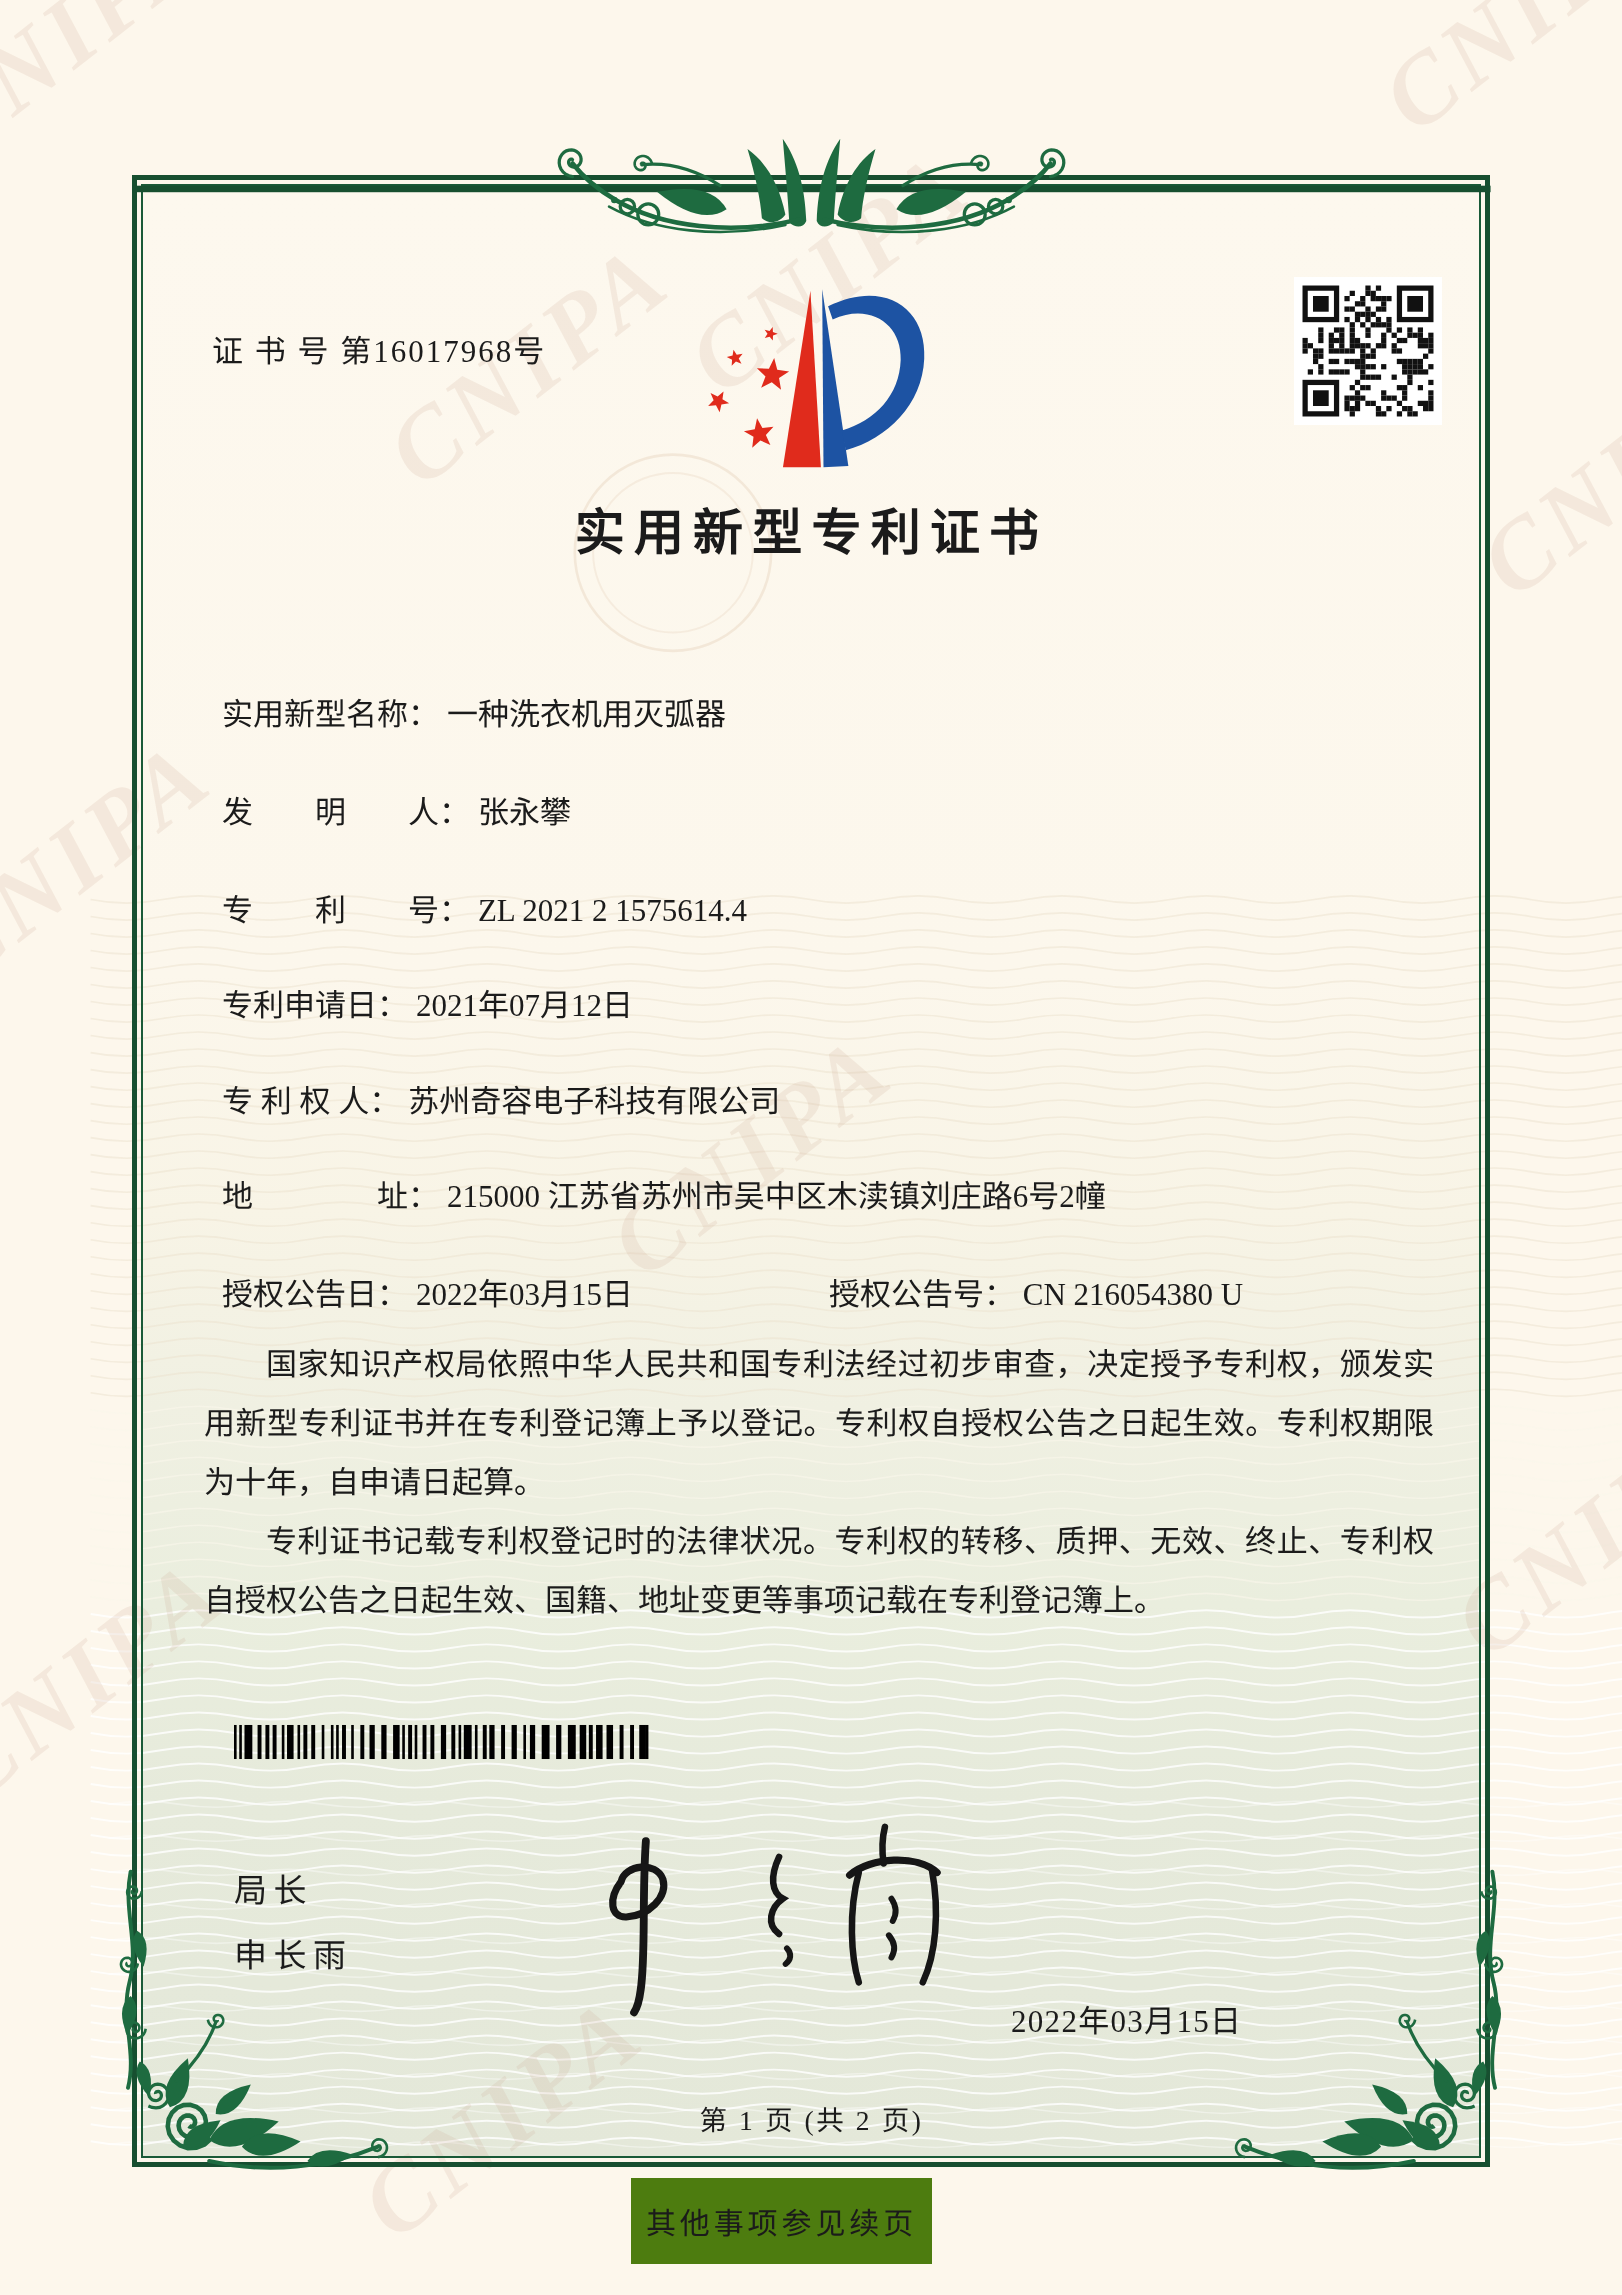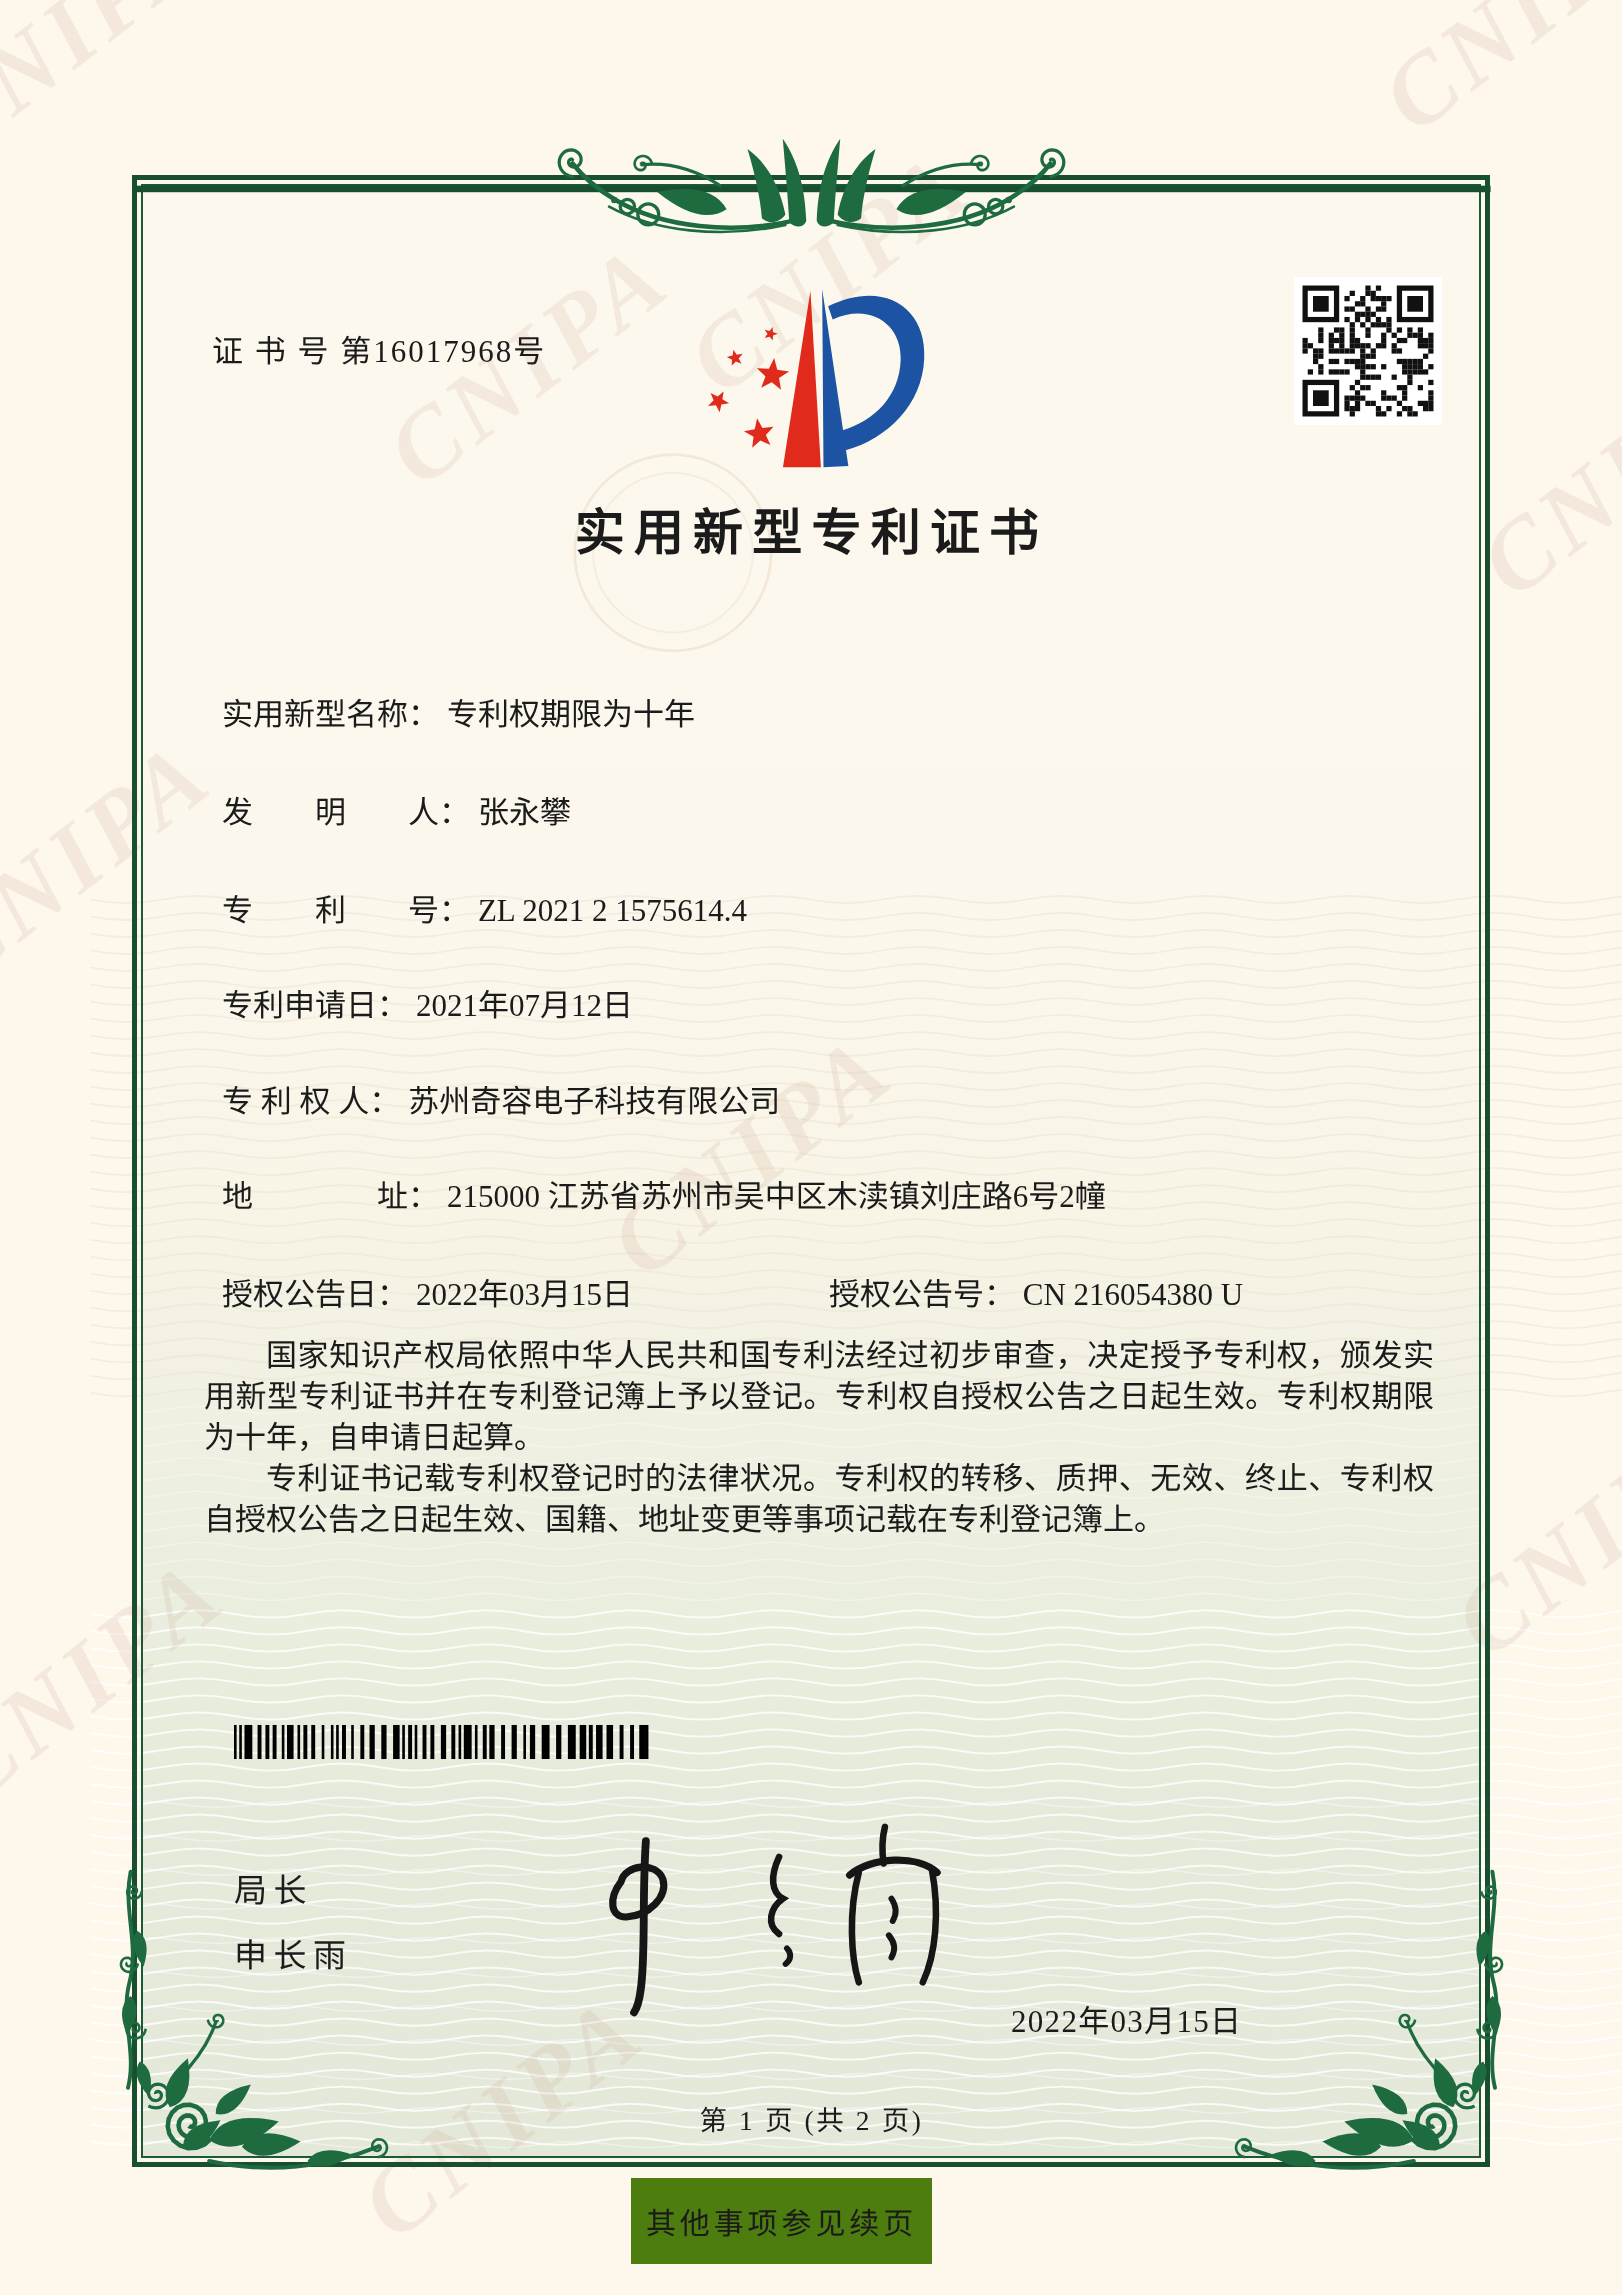--- a/index.html
+++ b/index.html
@@ -20,21 +20,21 @@
     border:5.2px solid #174f30;}
   .frame-inner{left:141px;top:184px;width:1340px;height:1974px;box-sizing:border-box;
     border:2px solid #1a5a38;}
   
   .cert-no{left:212px;top:326px;font-size:31px;letter-spacing:2px;white-space:nowrap;}
   .title{left:0;right:0;top:492px;margin:0;text-align:center;font-size:50px;font-weight:700;letter-spacing:9.2px;}
   .row{left:222px;font-size:31px;white-space:nowrap;}
   .row .fv{margin-left:7.9px;}
   .row .pair2{margin-left:196px;}
   .bodytext{left:204px;top:1335px;width:1230px;}
-  .bodytext p{margin:0;font-size:31px;line-height:41px;text-indent:2em;text-align:justify;}
+  .bodytext p{margin:0;font-size:31px;line-height:59px;text-indent:2em;text-align:justify;}
   .signer{left:234px;font-family:"Liberation Sans","DejaVu Sans",sans-serif;
     font-size:33px;font-weight:500;letter-spacing:6.5px;white-space:nowrap;}
   .issue-date{left:1011px;top:1996px;font-size:31px;letter-spacing:1.3px;white-space:nowrap;}
   .page-ind{left:0;right:0;top:2098px;text-align:center;font-size:27.5px;letter-spacing:2.6px;}
   .cont-box{left:631px;top:2178px;width:301px;height:86px;background:#4d7c0f;
     display:flex;align-items:center;justify-content:center;}
   .cont-box span{font-size:30px;letter-spacing:3.9px;white-space:nowrap;}
   svg{overflow:visible;}
 </style>
 </head>
@@ -431,21 +431,21 @@
       <rect x="165" y="21" width="40" height="40" fill="#fff"></rect>
       <rect x="173" y="29" width="24" height="24" fill="#111"></rect>
       <rect x="13" y="157" width="56" height="56" fill="#111"></rect>
       <rect x="21" y="165" width="40" height="40" fill="#fff"></rect>
       <rect x="29" y="173" width="24" height="24" fill="#111"></rect>
     </svg>
 
   <h1 class="title abs">实用新型专利证书</h1>
 
   <div class="row abs" style="top:689px">
-    <span class="fl">实用新型名称：</span><span class="fv">专利权期限为十年</span>
+    <span class="fl">实用新型名称：</span><span class="fv">一种洗衣机用灭弧器</span>
   </div>
   <div class="row abs" style="top:787px">
     <span class="fl">发　　明　　人：</span><span class="fv">张永攀</span>
   </div>
   <div class="row abs" style="top:885px">
     <span class="fl">专　　利　　号：</span><span class="fv">ZL 2021 2 1575614.4</span>
   </div>
   <div class="row abs" style="top:980px">
     <span class="fl">专利申请日：</span><span class="fv">2021年07月12日</span>
   </div>

